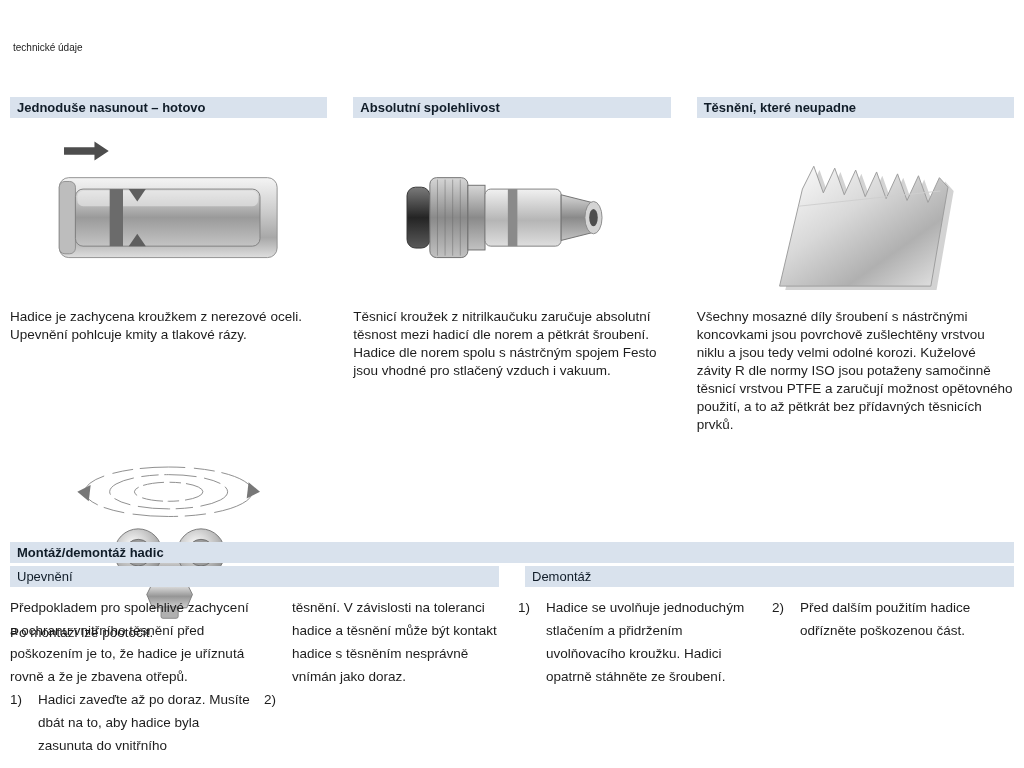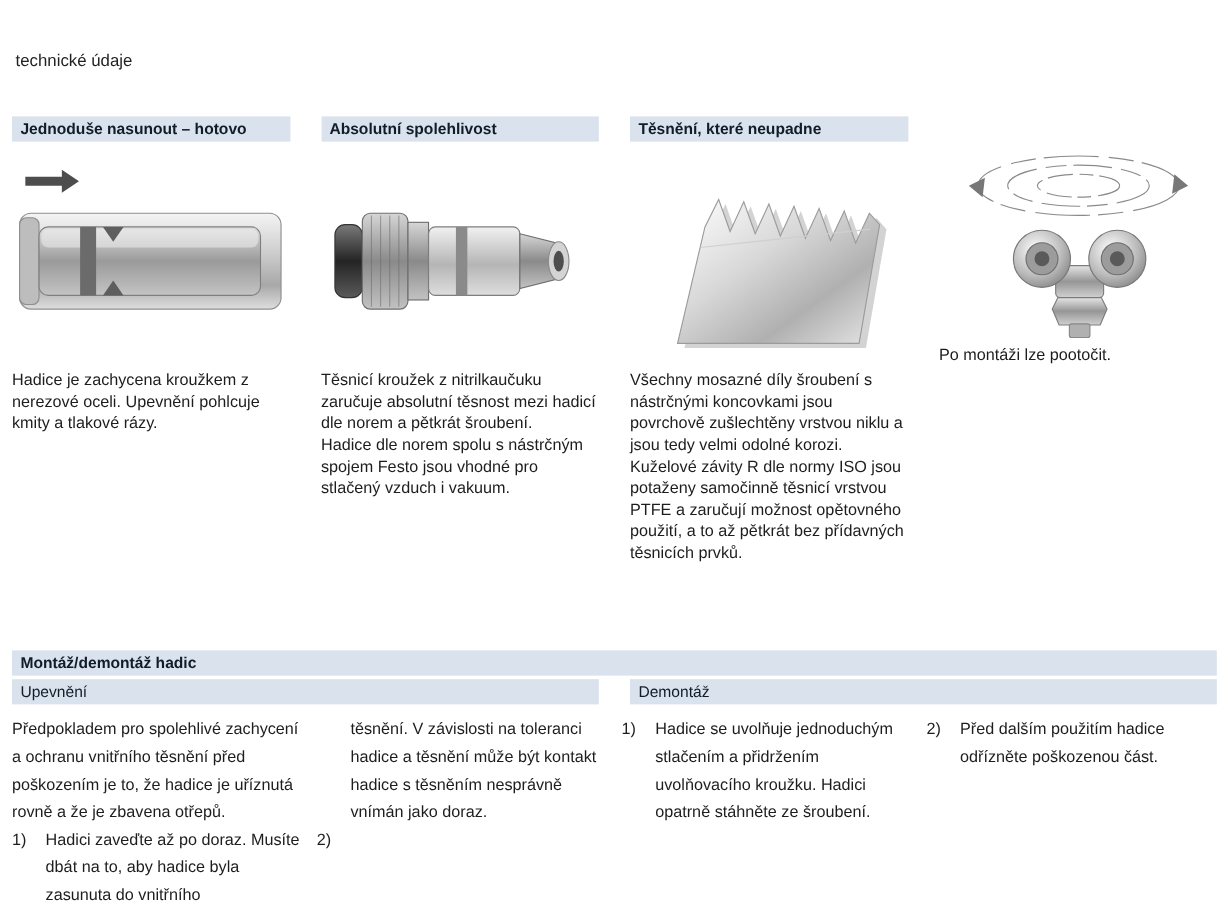--- a/index.html
+++ b/index.html
@@ -12,36 +12,36 @@
     overflow:hidden;
   }
   .page { position:relative; width:1024px; height:768px; }
 
   .title {
     position:absolute; left:12px; top:6px;
     font-size:25px; font-weight:bold; color:#111; letter-spacing:-0.2px;
   }
   .subtitle {
     position:absolute; left:13px; top:42px;
-    font-size:14px; color:#222;
+    font-size:10px; color:#222;
   }
 
   .bar {
     background:#d9e2ed;
     height:21px; line-height:21px;
     padding:0 7px;
     font-size:13px;
     color:#101c28;
     white-space:nowrap; overflow:hidden;
   }
   .bar.bold { font-weight:bold; }
 
   .features {
     position:absolute; left:10px; top:97px; width:1004px;
-    display:grid; grid-template-columns:repeat(4,1fr); column-gap:26px;
+    display:grid; grid-template-columns:repeat(3,1fr); column-gap:26px;
   }
   .feature { min-width:0; }
   .illus {
     height:190px;
     display:flex; align-items:flex-start; justify-content:center;
     padding-top:14px;
   }
   .illus svg { width:100%; height:176px; }
   .fbody p { font-size:13.5px; line-height:18px; color:#1d1d1d; }
 

